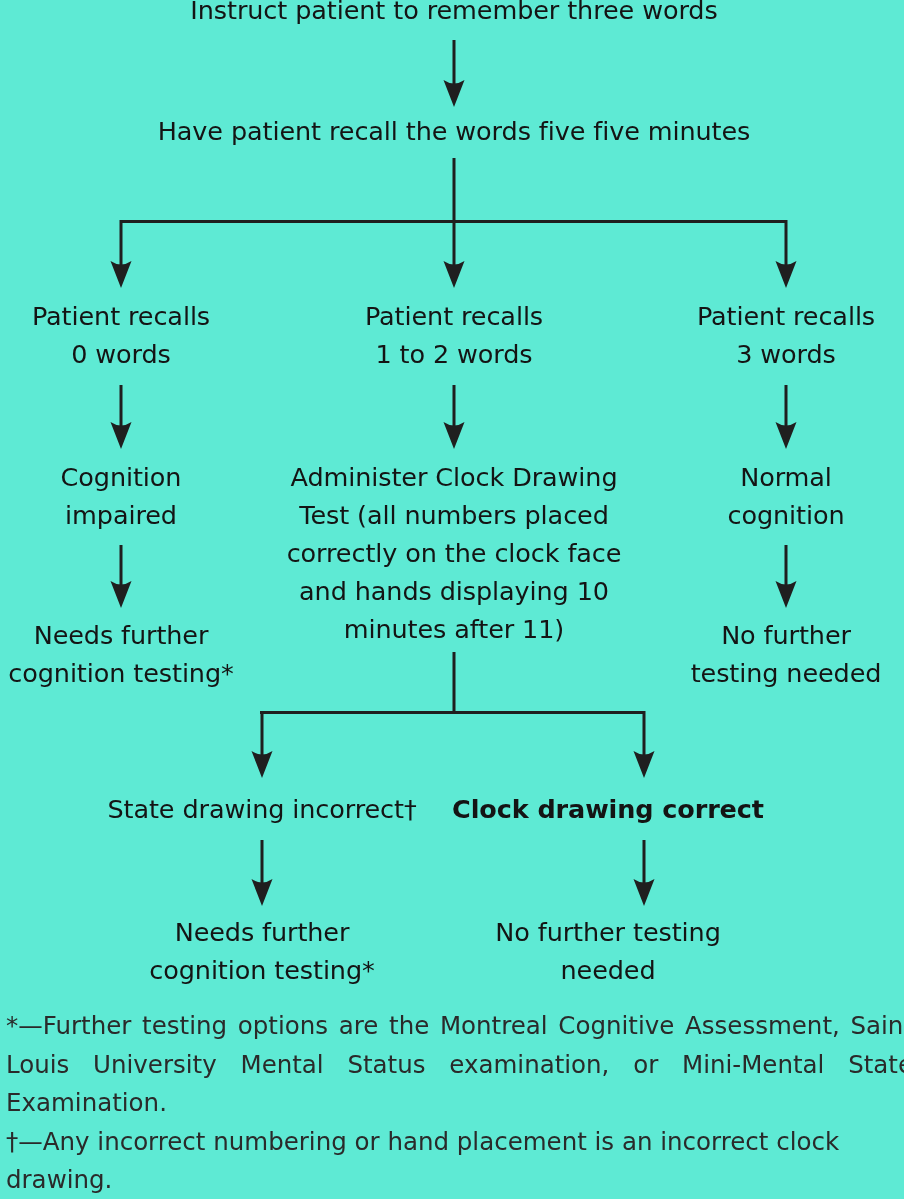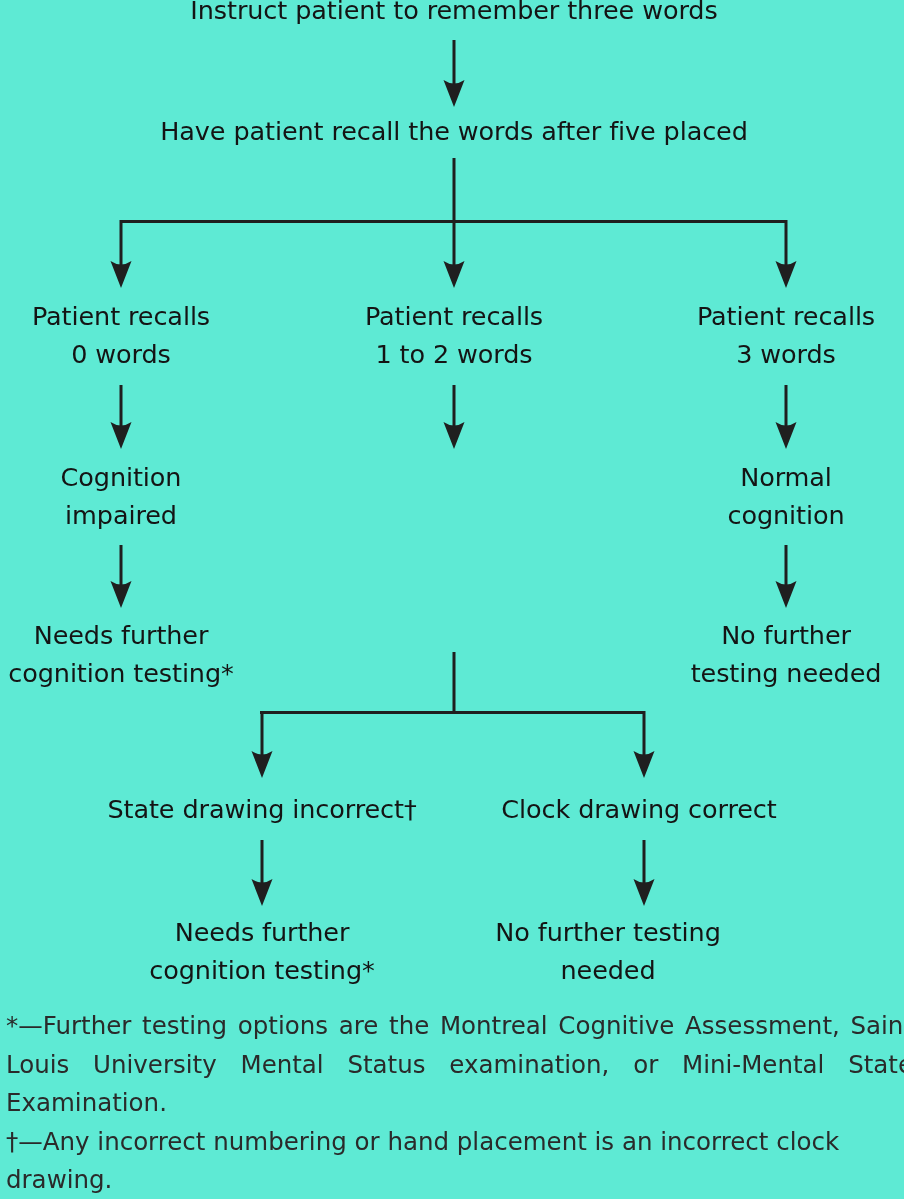--- a/index.html
+++ b/index.html
@@ -76,21 +76,21 @@
 
   <div class="node" style="left:454px; top:-9px; width:700px;">Instruct patient to remember three words</div>
 
   <div class="vline" style="left:454px; top:40px; height:55px;"></div>
   <div class="arrowhead" style="left:454px; top:77px;">
     <svg viewBox="0 0 26 30" xmlns="http://www.w3.org/2000/svg">
       <path d="M13 30 L2.5 3 Q13 10 23.5 3 Z" fill="#1f1f1f"></path>
     </svg>
   </div>
 
-  <div class="node" style="left:454px; top:112px; width:760px;">Have patient recall the words after five placed</div>
+  <div class="node" style="left:454px; top:112px; width:760px;">Have patient recall the words five five minutes</div>
 
   <div class="vline" style="left:454px; top:158px; height:65px;"></div>
   <div class="hline" style="left:120px; top:220px; width:667px;"></div>
 
   <div class="vline" style="left:121px; top:220px; height:55px;"></div>
   <div class="arrowhead" style="left:121px; top:258px;">
     <svg viewBox="0 0 26 30" xmlns="http://www.w3.org/2000/svg">
       <path d="M13 30 L2.5 3 Q13 10 23.5 3 Z" fill="#1f1f1f"></path>
     </svg>
   </div>
@@ -133,20 +133,25 @@
   <div class="vline" style="left:786px; top:385px; height:52px;"></div>
   <div class="arrowhead" style="left:786px; top:419px;">
     <svg viewBox="0 0 26 30" xmlns="http://www.w3.org/2000/svg">
       <path d="M13 30 L2.5 3 Q13 10 23.5 3 Z" fill="#1f1f1f"></path>
     </svg>
   </div>
 
   <div class="node" style="left:121px; top:458px; width:250px;">Cognition
 impaired</div>
 
+  <div class="node" style="left:454px; top:458px; width:400px;">Administer Clock Drawing
+Test (all numbers placed
+correctly on the clock face
+and hands displaying 10
+minutes after 11)</div>
 
   <div class="node" style="left:786px; top:458px; width:250px;">Normal
 cognition</div>
 
   <div class="vline" style="left:121px; top:545px; height:52px;"></div>
   <div class="arrowhead" style="left:121px; top:578px;">
     <svg viewBox="0 0 26 30" xmlns="http://www.w3.org/2000/svg">
       <path d="M13 30 L2.5 3 Q13 10 23.5 3 Z" fill="#1f1f1f"></path>
     </svg>
   </div>
@@ -174,21 +179,21 @@
   </div>
 
   <div class="vline" style="left:644px; top:711px; height:55px;"></div>
   <div class="arrowhead" style="left:644px; top:748px;">
     <svg viewBox="0 0 26 30" xmlns="http://www.w3.org/2000/svg">
       <path d="M13 30 L2.5 3 Q13 10 23.5 3 Z" fill="#1f1f1f"></path>
     </svg>
   </div>
 
   <div class="node" style="left:262px; top:790px; width:380px;">State drawing incorrect†</div>
-  <div class="node" style="left:639px; top:790px; width:380px;">Clock drawing correct</div>
+  <div class="node" style="left:608px; top:790px; width:380px;font-weight:bold;">Clock drawing correct</div>
 
   <div class="vline" style="left:262px; top:840px; height:55px;"></div>
   <div class="arrowhead" style="left:262px; top:876px;">
     <svg viewBox="0 0 26 30" xmlns="http://www.w3.org/2000/svg">
       <path d="M13 30 L2.5 3 Q13 10 23.5 3 Z" fill="#1f1f1f"></path>
     </svg>
   </div>
 
   <div class="vline" style="left:644px; top:840px; height:55px;"></div>
   <div class="arrowhead" style="left:644px; top:876px;">

